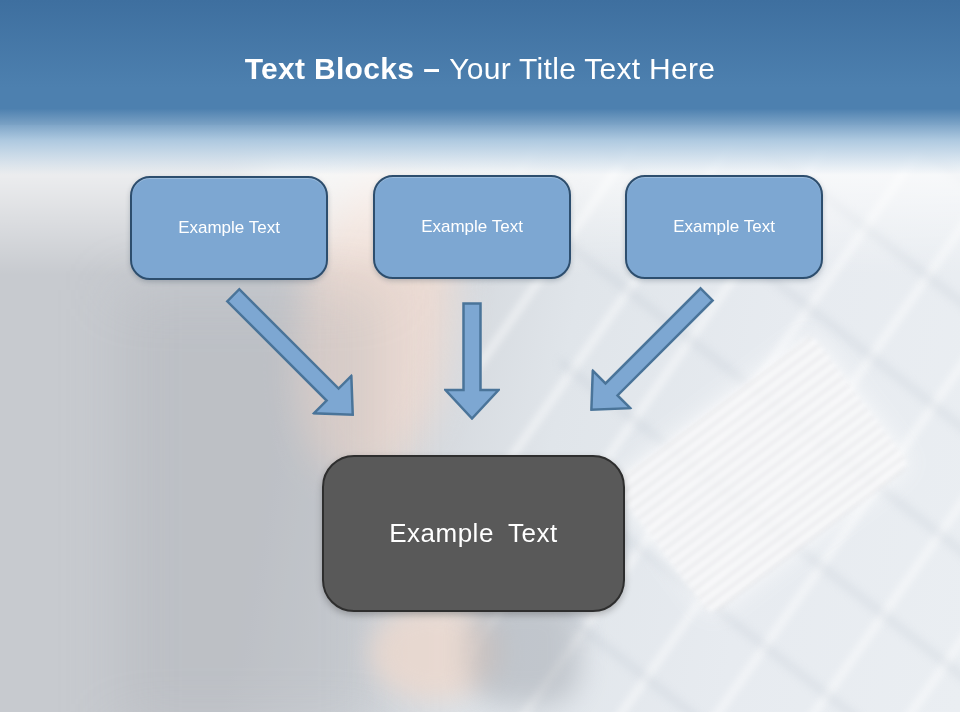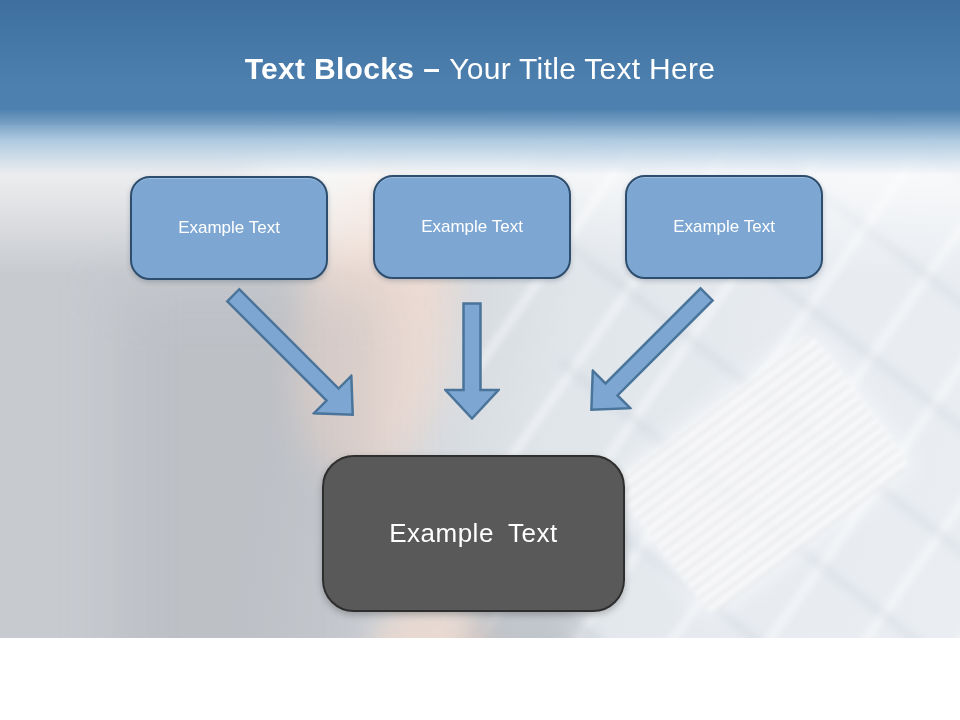--- a/index.html
+++ b/index.html
@@ -1,17 +1,17 @@
 <!DOCTYPE html>
 <html><head>
 <meta charset="utf-8">
 <style>
   html,body{margin:0;padding:0;}
   body{font-family:"Liberation Sans","DejaVu Sans",sans-serif;}
-  .slide{position:relative;width:960px;height:638px;overflow:hidden;background:#dfe4e9;}
+  .slide{position:relative;width:960px;height:712px;overflow:hidden;background:#dfe4e9;}
 
   
   .bg{position:absolute;inset:0;overflow:hidden;}
   .bg-base{position:absolute;inset:0;
     background:linear-gradient(100deg,#c7cacf 0%,#c7cacf 32%,#d2d6db 44%,#e0e5ea 58%,#e7ebf0 78%,#eaeef2 100%);}
   .bg-haze-top{position:absolute;left:0;top:125px;width:100%;height:150px;
     background:linear-gradient(180deg,rgba(255,255,255,.95) 0%,rgba(255,255,255,.55) 45%,rgba(255,255,255,0) 100%);}
   .bg-hair{position:absolute;left:250px;top:115px;width:300px;height:150px;border-radius:50%;
     background:#ececeb;filter:blur(18px);opacity:.85;}
   .bg-face{position:absolute;left:300px;top:170px;width:150px;height:310px;border-radius:45%;

